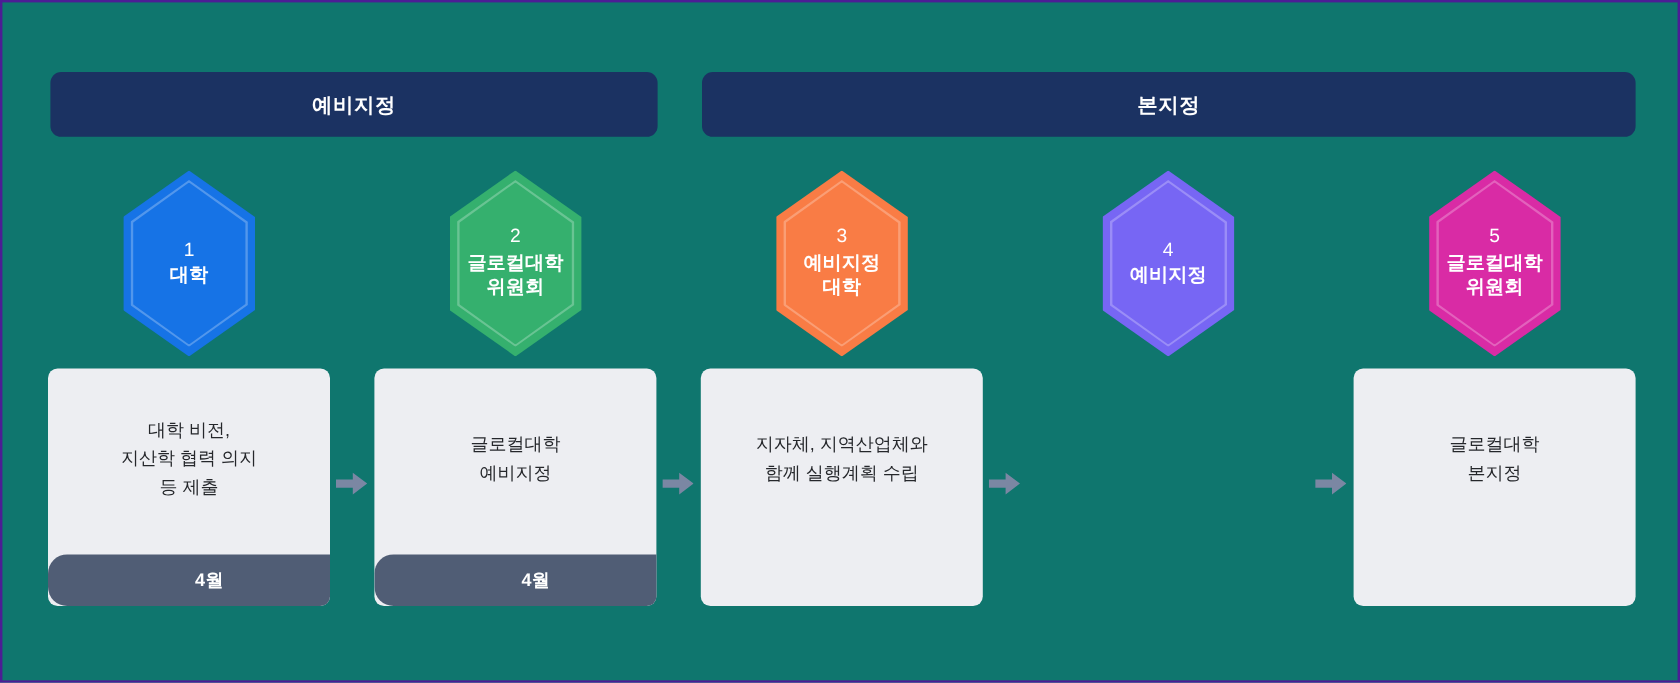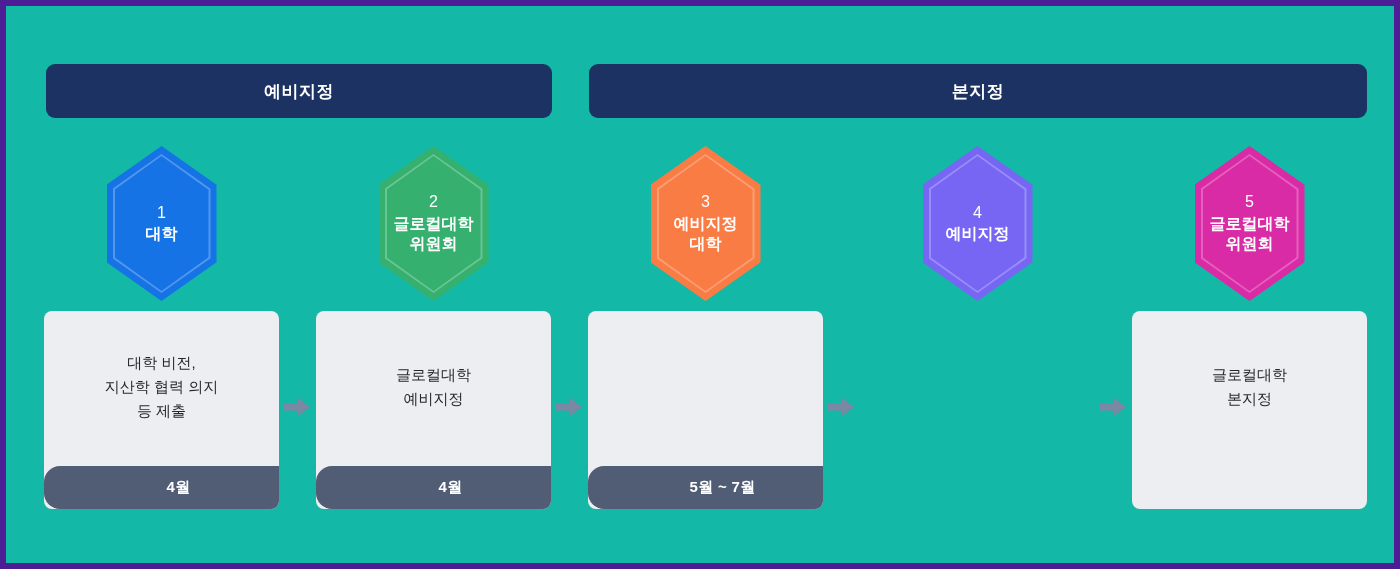--- a/index.html
+++ b/index.html
@@ -10,22 +10,22 @@
     width: 1400px;
     height: 569px;
     background: #ffffff;
     font-family: "Liberation Sans", "DejaVu Sans", sans-serif;
     overflow: hidden;
   }
   #canvas {
     position: relative;
     width: 1400px;
     height: 569px;
-    background: #14b8a6;
-    border: 6px solid #4c1d95;
+    background: #0f766e;
+    border: 2px solid #4c1d95;
     box-sizing: border-box;
   }
 
   
   .phase-bar {
     position: absolute;
     top: 58px;
     height: 54px;
     background: #1b3262;
     border-radius: 9px;
@@ -233,22 +233,23 @@
         <div class="hex-inner-outline"></div>
         <div class="hex-inner-fill" id="hexfill-2" style="background: rgb(249, 124, 69);"></div>
         <div class="hex-text">
           <span class="hex-num">3</span>
           <span class="hex-name">예비지정
 대학</span>
         </div>
       </div>
     </div>
     <div class="card">
-      <div class="card-footer">
-        <span class="card-footer-text">5월 ~ 7월</span>
+      <div class="card-body">
+        <div class="card-text">지자체, 지역산업체와
+함께 실행계획 수립</div>
       </div>
     </div>
   </div>
 
   <div class="step-col" id="step-col-3">
     <div class="hex-wrap">
       <div class="hex" id="hex-3" style="background: rgb(119, 102, 244);">
         <div class="hex-inner-outline"></div>
         <div class="hex-inner-fill" id="hexfill-3" style="background: rgb(119, 102, 244);"></div>
         <div class="hex-text">

